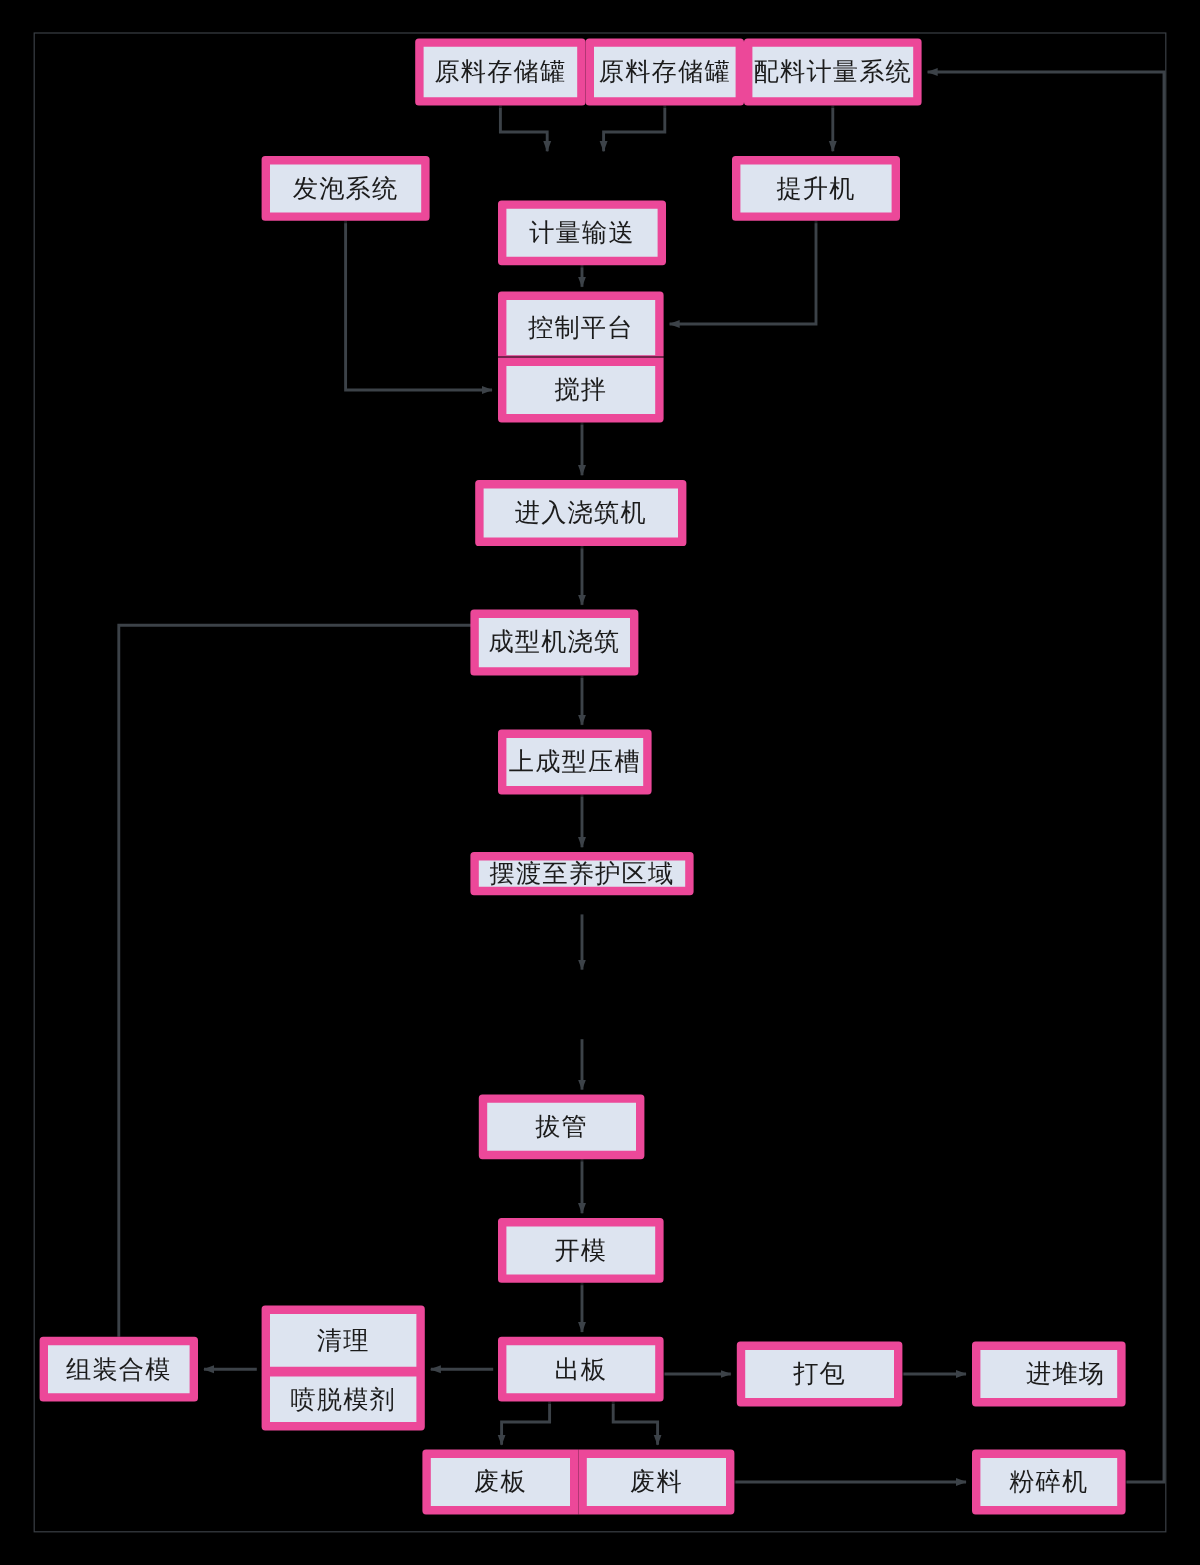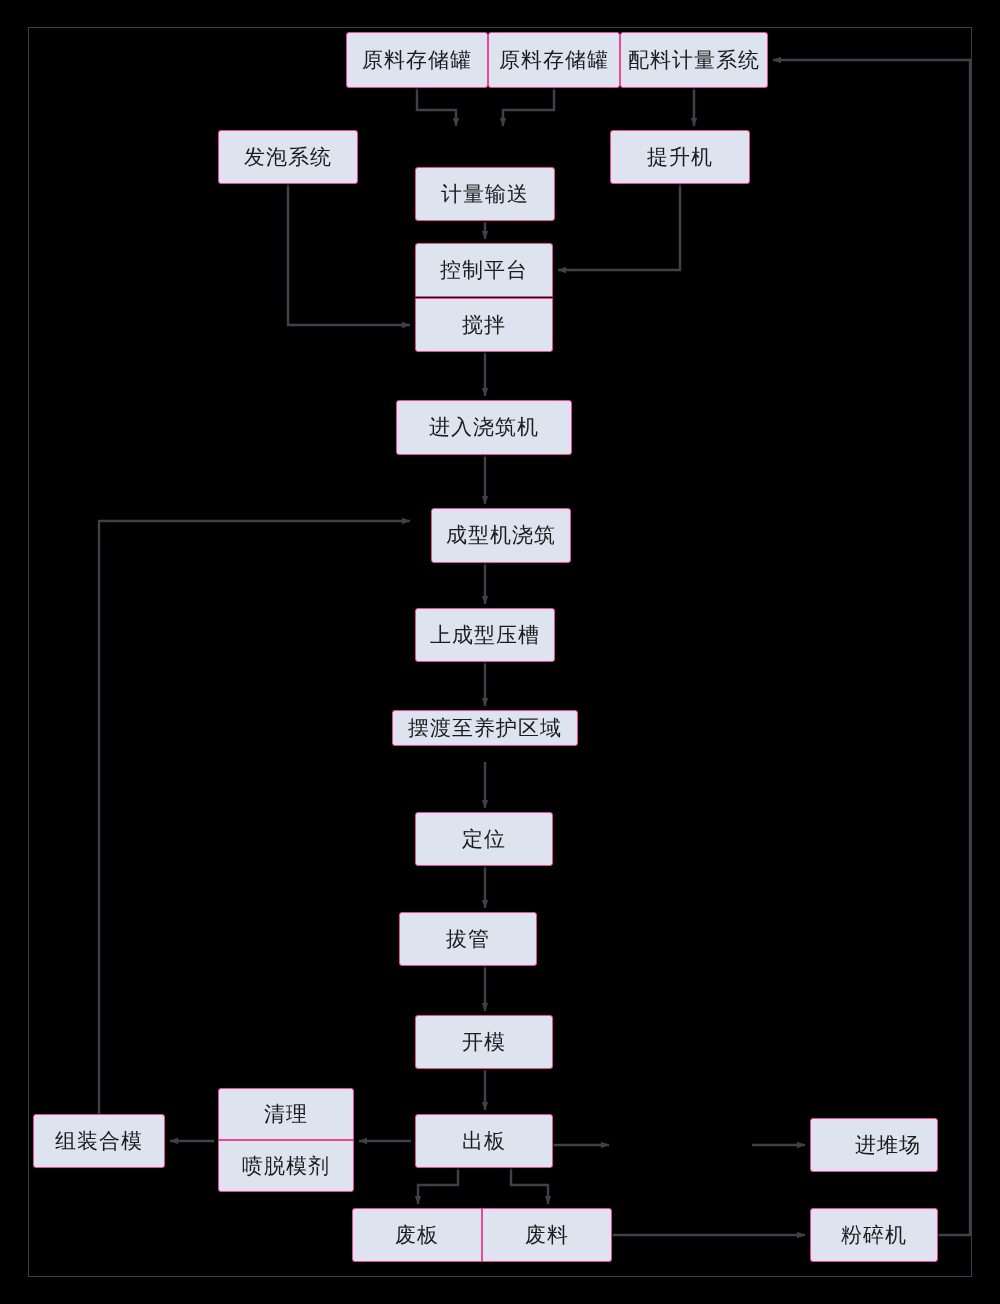--- a/index.html
+++ b/index.html
@@ -30,21 +30,21 @@
     left: 0;
     top: 0;
     width: 1000px;
     height: 1304px;
     pointer-events: none;
   }
   .node {
     position: absolute;
     box-sizing: border-box;
     background: #dde4f0;
-    border: 1px solid #ec4899;
+    border: 7px solid #ec4899;
     border-radius: 3px;
     color: #1b1b1b;
     font-size: 21px;
     line-height: 1;
     display: flex;
     align-items: center;
     justify-content: center;
     text-align: center;
     letter-spacing: 1px;
     box-shadow: 1px 2px 0 rgba(0,0,0,0.55);
@@ -123,31 +123,31 @@
   <div class="node" style="left:620px;top:32px;width:148px;height:56px;">配料计量系统</div>
 
   <div class="node" style="left:218px;top:130px;width:140px;height:54px;text-align:right;">发泡系统</div>
   <div class="node" style="left:415px;top:130px;width:140px;height:54px;margin-top:37px;">计量输送</div>
   <div class="node" style="left:610px;top:130px;width:140px;height:54px;">提升机</div>
 
   <div class="node stack-top" style="left:415px;top:243px;width:138px;height:54px;">控制平台</div>
   <div class="node stack-bot" style="left:415px;top:298px;width:138px;height:54px;">搅拌</div>
 
   <div class="node" style="left:396px;top:400px;width:176px;height:55px;">进入浇筑机</div>
-  <div class="node" style="left:431px;top:508px;width:140px;height:55px;">成型机浇筑</div>
-  <div class="node" style="left:415px;top:608px;width:140px;height:54px;">上成型压槽</div>
+  <div class="node" style="left:392px;top:508px;width:140px;height:55px;">成型机浇筑</div>
+  <div class="node" style="left:415px;top:608px;width:128px;height:54px;">上成型压槽</div>
   <div class="node" style="left:392px;top:710px;width:186px;height:36px;">摆渡至养护区域</div>
-  <div class="node" style="left:415px;top:812px;width:138px;height:54px;">定位</div>
   <div class="node" style="left:399px;top:912px;width:138px;height:54px;">拔管</div>
   <div class="node" style="left:415px;top:1015px;width:138px;height:54px;">开模</div>
 
   <div class="node stack-top" style="left:218px;top:1088px;width:136px;height:52px;">清理</div>
   <div class="node stack-bot" style="left:218px;top:1140px;width:136px;height:52px;">喷脱模剂</div>
 
   <div class="node" style="left:33px;top:1114px;width:132px;height:54px;">组装合模</div>
   <div class="node" style="left:415px;top:1114px;width:138px;height:54px;">出板</div>
+  <div class="node" style="left:614px;top:1118px;width:138px;height:54px;">打包</div>
   <div class="node" style="left:810px;top:1118px;width:128px;height:54px;padding-left:28px;">进堆场</div>
 
   <div class="node pair-left" style="left:352px;top:1208px;width:130px;height:54px;">废板</div>
   <div class="node pair-right" style="left:482px;top:1208px;width:130px;height:54px;">废料</div>
   <div class="node" style="left:810px;top:1208px;width:128px;height:54px;">粉碎机</div>
 
 </div>
 
 </body></html>

